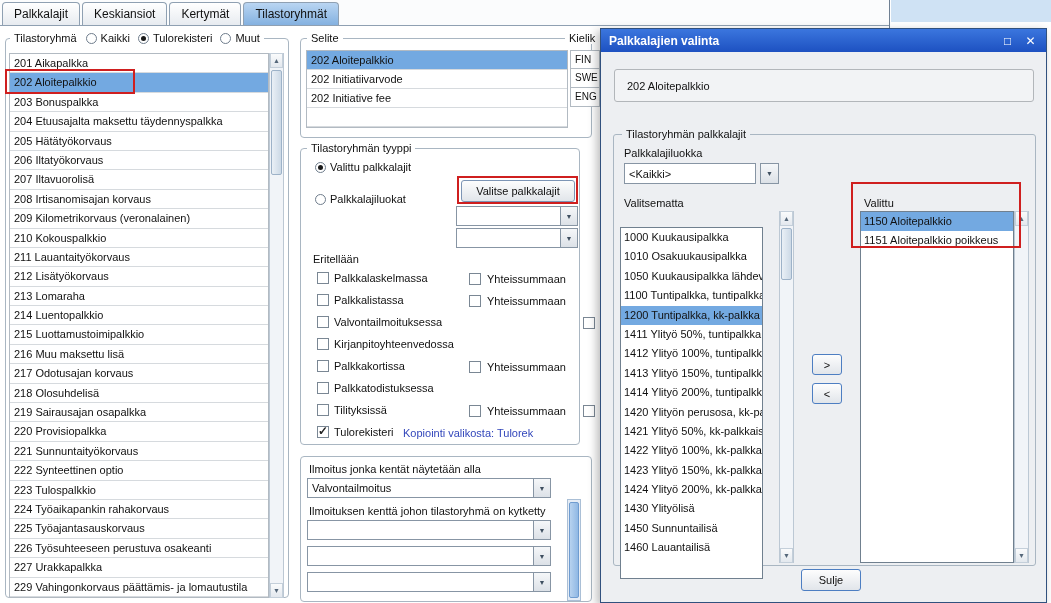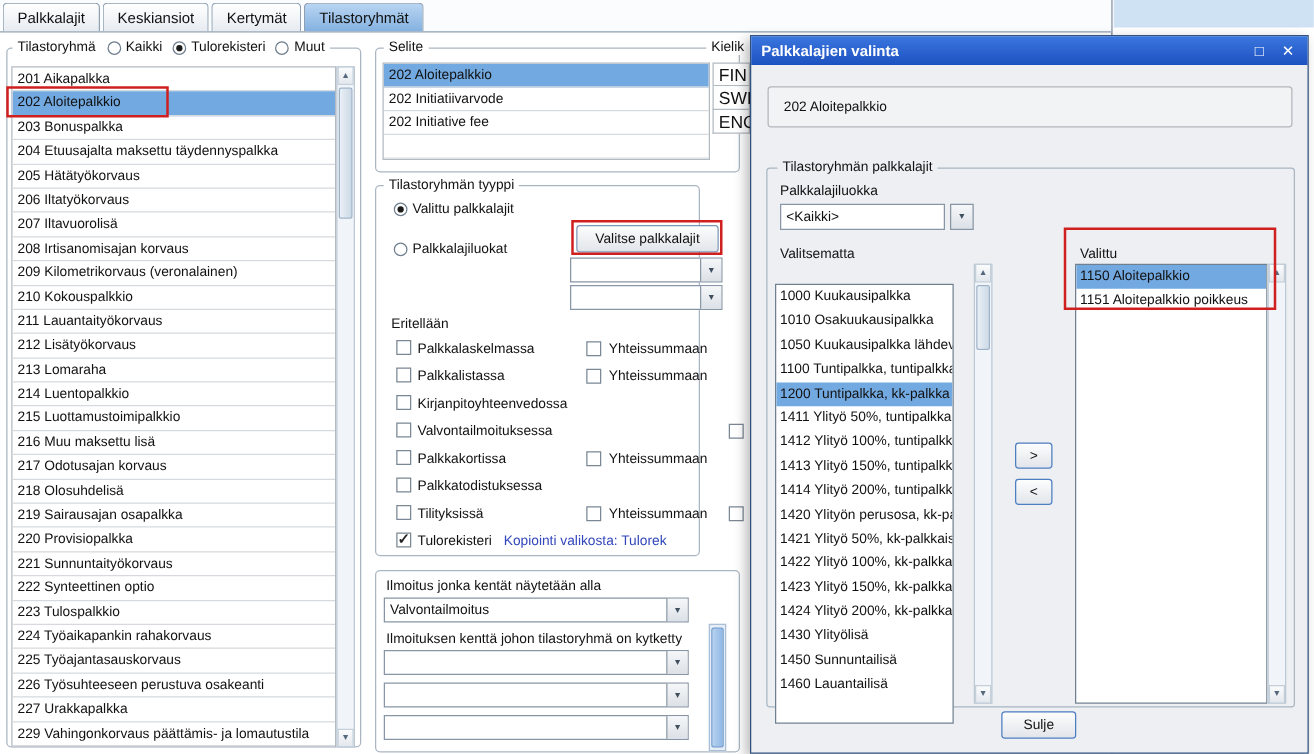--- a/index.html
+++ b/index.html
@@ -59,21 +59,21 @@
                   font-size:7px; color:#3f4f60; flex:none; }
   .btn { position:absolute; display:flex; align-items:center; justify-content:center;
          background:linear-gradient(#fdfdfd,#e1e5ea); border:1px solid #7d95b5; border-radius:3px; }
   .btn.blue { border-color:#4d7ec2; }
 
   
   .srow { height:19px; line-height:19px; padding-left:4px; border-bottom:1px solid #d6dade;
           white-space:nowrap; overflow:hidden; }
   .srow.sel { background:#73a9e1; }
   .langcell { width:30px; height:19px; line-height:18px; border:1px solid #b2bac2; border-top:none;
-              background:#fff; text-align:left; padding-left:4px; font-size:14px; }
+              background:#fff; text-align:left; padding-left:4px; font-size:10px; }
   .langcell:first-child { border-top:1px solid #b2bac2; }
 
   
   .cbrows { position:absolute; left:0; top:120px; width:310px; }
   .cbrow { position:relative; height:22px; padding:3px 0 0 16px; }
   .cbrow .cbl { margin-left:5px; }
   .sumcb { position:absolute; left:168px; top:4px; }
   .suml  { position:absolute; left:186px; top:4px; }
   .farcb { position:absolute; left:282px; top:4px; }
   .farl  { position:absolute; left:299px; top:4px; }
@@ -177,21 +177,21 @@
         <div class="srow">202 Initiative fee</div>
         <div class="srow"></div>
       </div>
     <div style="position:absolute;left:269px;top:11px;width:30px">
         <div class="langcell">FIN</div>
         <div class="langcell">SWE</div>
         <div class="langcell">ENG</div>
       </div>
   </div>
 
-  <div class="gbox" style="left:300px;top:148px;width:260px;height:297px;overflow:visible">
+  <div class="gbox" style="left:300px;top:148px;width:280px;height:297px;overflow:visible">
     <span class="gcap" style="left:6px">Tilastoryhmän tyyppi</span>
 
     <span class="radio-item" style="position:absolute;left:14px;top:12px">
       <span class="radio on"></span>
       <span>Valittu palkkalajit</span>
     </span>
 
     <div class="btn" style="left:160px;top:31px;width:114px;height:22px">Valitse palkkalajit</div>
 
     <span class="radio-item" style="position:absolute;left:14px;top:44px">
@@ -205,22 +205,22 @@
     </div>
     <div class="combo" style="left:155px;top:79px;width:122px">
       <span class="val"></span>
       <span class="arrow">▼</span>
     </div>
 
     <div style="position:absolute;left:12px;top:104px">Eritellään</div>
     <div class="cbrows">
         <div class="cbrow"><span class="cb"></span><span class="cbl">Palkkalaskelmassa</span><span class="cb sumcb"></span><span class="suml">Yhteissummaan</span></div>
         <div class="cbrow"><span class="cb"></span><span class="cbl">Palkkalistassa</span><span class="cb sumcb"></span><span class="suml">Yhteissummaan</span></div>
+        <div class="cbrow"><span class="cb"></span><span class="cbl">Valvontailmoituksessa</span><span class="cb farcb"></span><span class="farl">P</span></div>
         <div class="cbrow"><span class="cb"></span><span class="cbl">Kirjanpitoyhteenvedossa</span></div>
-        <div class="cbrow"><span class="cb"></span><span class="cbl">Valvontailmoituksessa</span><span class="cb farcb"></span><span class="farl">P</span></div>
         <div class="cbrow"><span class="cb"></span><span class="cbl">Palkkakortissa</span><span class="cb sumcb"></span><span class="suml">Yhteissummaan</span></div>
         <div class="cbrow"><span class="cb"></span><span class="cbl">Palkkatodistuksessa</span></div>
         <div class="cbrow"><span class="cb"></span><span class="cbl">Tilityksissä</span><span class="cb sumcb"></span><span class="suml">Yhteissummaan</span><span class="cb farcb"></span><span class="farl">P</span></div>
         <div class="cbrow"><span class="cb on"></span><span class="cbl">Tulorekisteri</span><span class="link">Kopiointi valikosta: Tulorek</span></div>
       </div>
   </div>
 
   <div class="gbox" style="left:300px;top:456px;width:292px;height:146px">
     <div class="dlabel" style="left:8px;top:6px">Ilmoitus jonka kentät näytetään alla</div>
     <div class="combo" style="left:6px;top:21px;width:244px">

